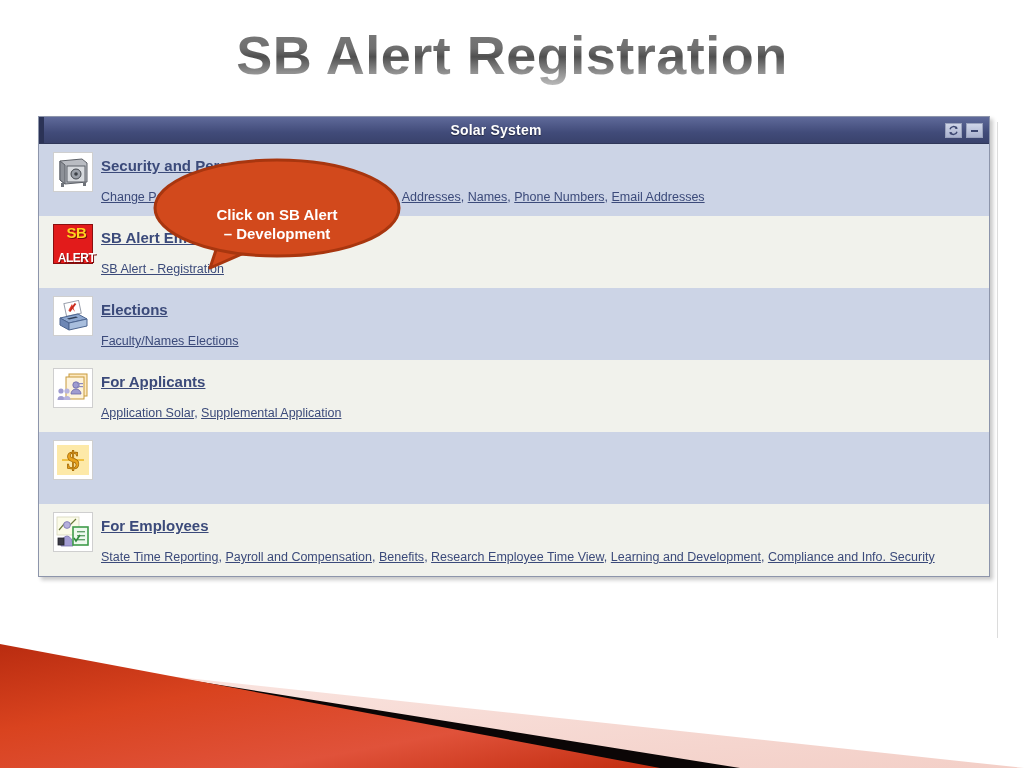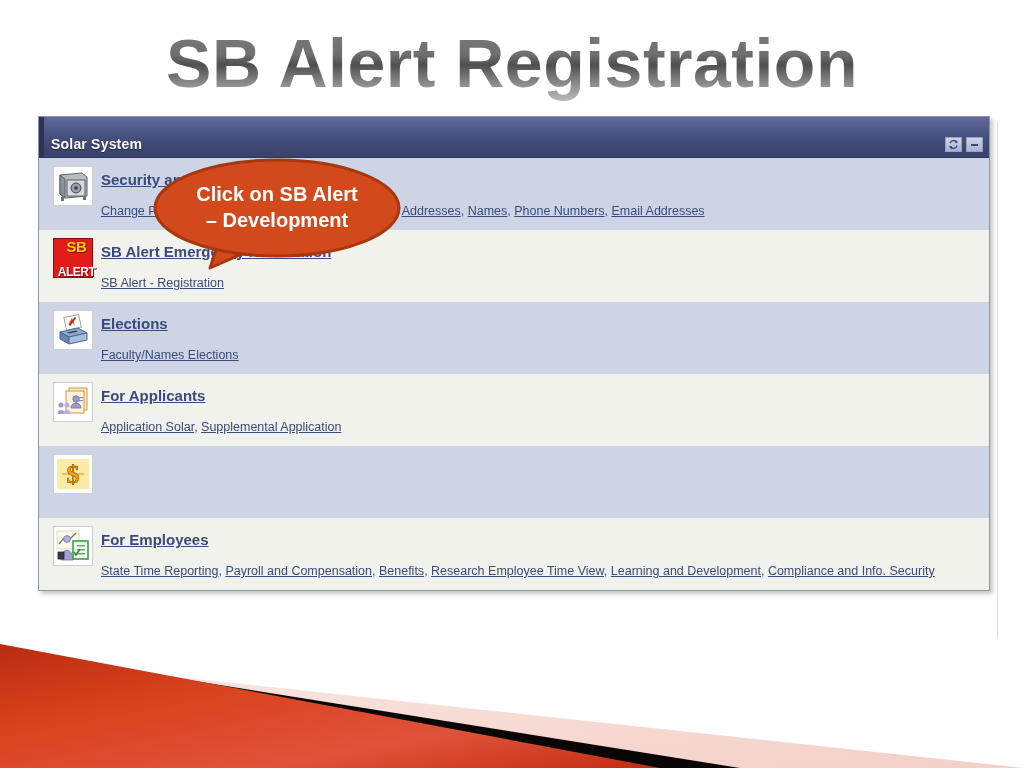--- a/index.html
+++ b/index.html
@@ -15,21 +15,21 @@
     position: relative;
   }
 
   
   #slide-title {
     position: absolute;
     left: 0;
     top: 26px;
     width: 1024px;
     text-align: center;
-    font-size: 68px;
+    font-size: 54px;
     font-weight: bold;
     letter-spacing: 0.5px;
     background: linear-gradient(180deg, #7c7c7c 0%, #6f6f6f 38%, #4f4f4f 52%, #8e8e8e 78%, #b9b9b9 100%);
     -webkit-background-clip: text;
     background-clip: text;
     color: transparent;
     -webkit-text-fill-color: transparent;
     text-shadow: none;
     line-height: 1.1;
     user-select: none;
@@ -45,22 +45,23 @@
     background: #ffffff;
     box-shadow: 3px 3px 4px rgba(0,0,0,0.22);
     box-sizing: border-box;
   }
   #portlet-header {
     height: 26px;
     background: linear-gradient(180deg, #5f6a9a 0%, #4b5584 40%, #414b79 60%, #39426c 100%);
     border-bottom: 1px solid #2f3759;
     display: flex;
     align-items: center;
-    padding: 14px 6px 0 0;
+    padding: 0 6px 0 0;
     position: relative;
+    text-align: center;
   }
   #portlet-header::before {
     content: "";
     position: absolute;
     left: 0; top: 0; bottom: 0;
     width: 5px;
     background: #2b3356;
   }
   .portlet-title {
     color: #ffffff;
@@ -174,29 +175,29 @@
     position: absolute;
     left: 152px;
     top: 158px;
     width: 250px;
     height: 108px;
     z-index: 40;
     pointer-events: auto;
   }
   #callout .bubble-text {
     position: absolute;
-    left: 0; top: 0;
+    left: 0; top: 16px;
     width: 250px;
     height: 100px;
     display: flex;
     flex-direction: column;
     align-items: center;
     justify-content: center;
     color: #ffffff;
-    font-size: 20px;
+    font-size: 15px;
     font-weight: bold;
     text-align: center;
     line-height: 1.28;
     z-index: 2;
     pointer-events: none;
   }
   #callout svg { position: absolute; left: 0; top: 0; }
 
   
   #deco {

